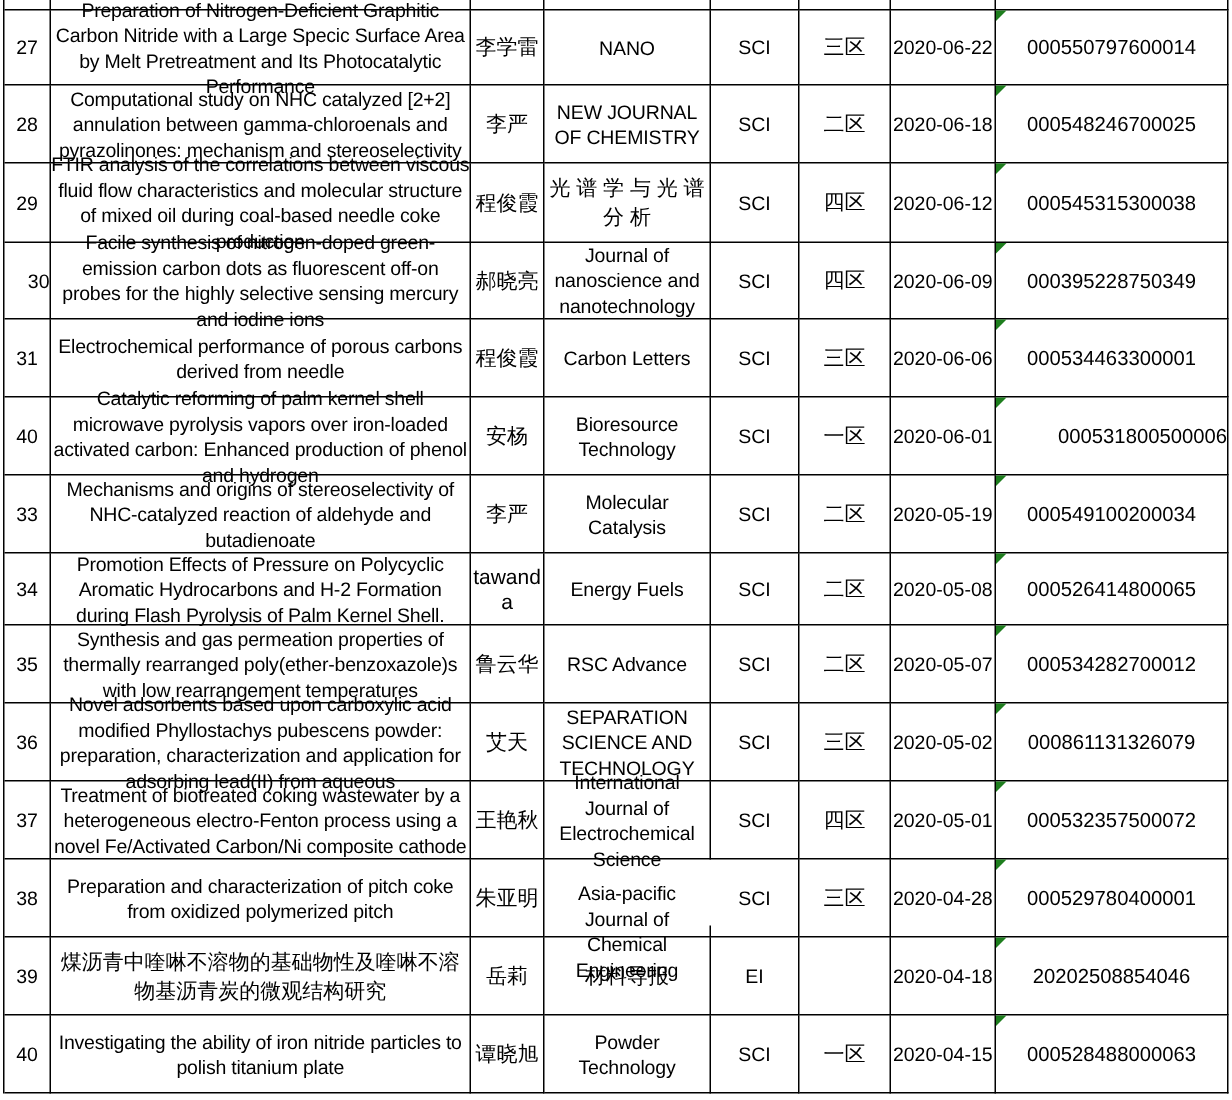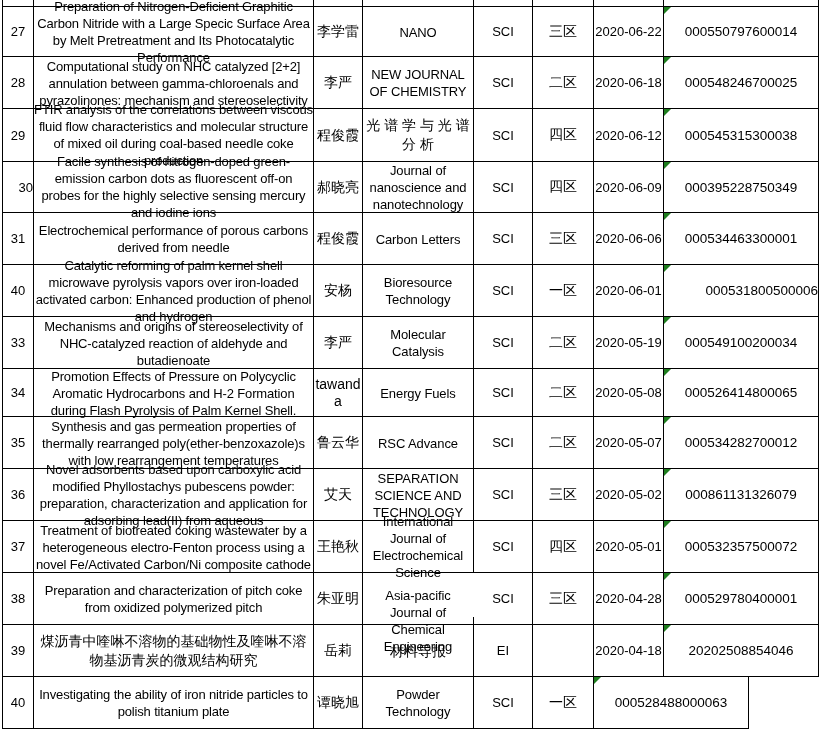--- a/index.html
+++ b/index.html
@@ -419,18 +419,21 @@
       </div>
       <div class="cell c-journal" style="width: 111px;">
         <div class="ovf">Powder Technology</div>
       </div>
       <div class="cell c-index" style="width: 59px;">
         <span>SCI</span>
       </div>
       <div class="cell c-quartile" style="width: 61px;">
         <span>一区</span>
       </div>
+      <div class="cell c-date" style="width: 70px;">
+        <span>2020-04-15</span>
+      </div>
       <div class="cell c-id" style="width: 155px;">
         <span>000528488000063</span>
         <span class="tri"></span>
       </div>
     </div>
   </div>
 
 </body></html>

